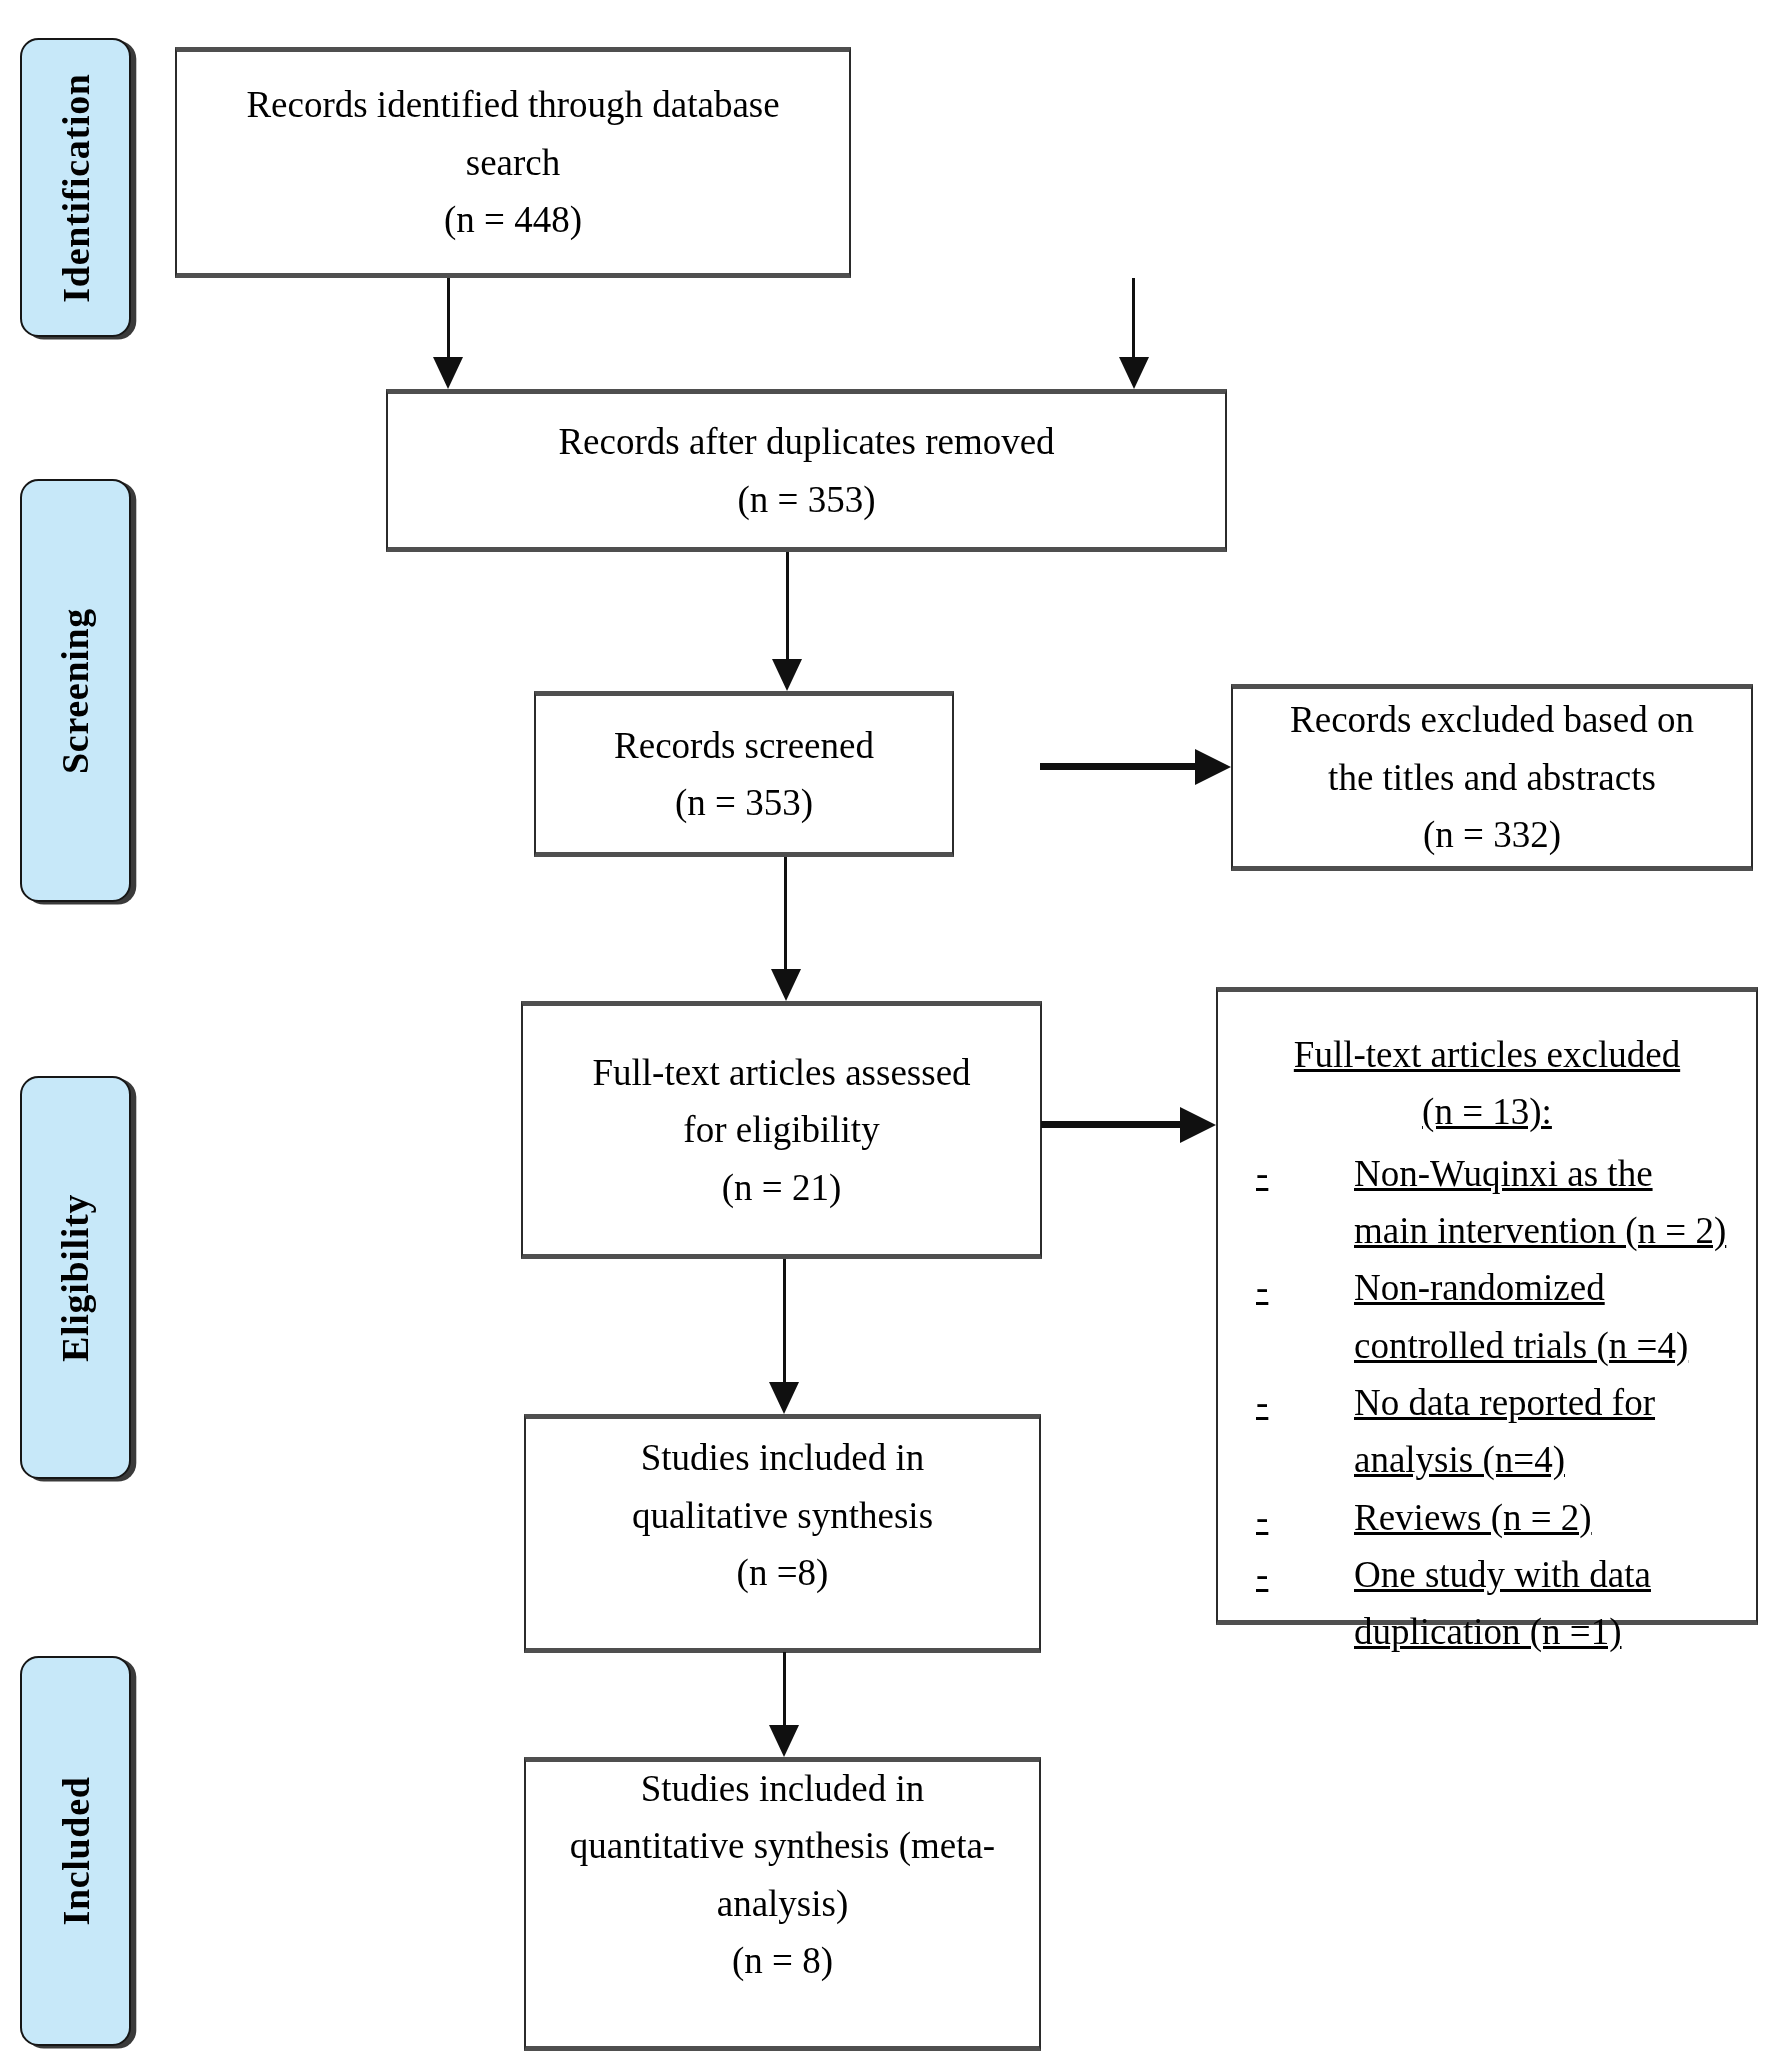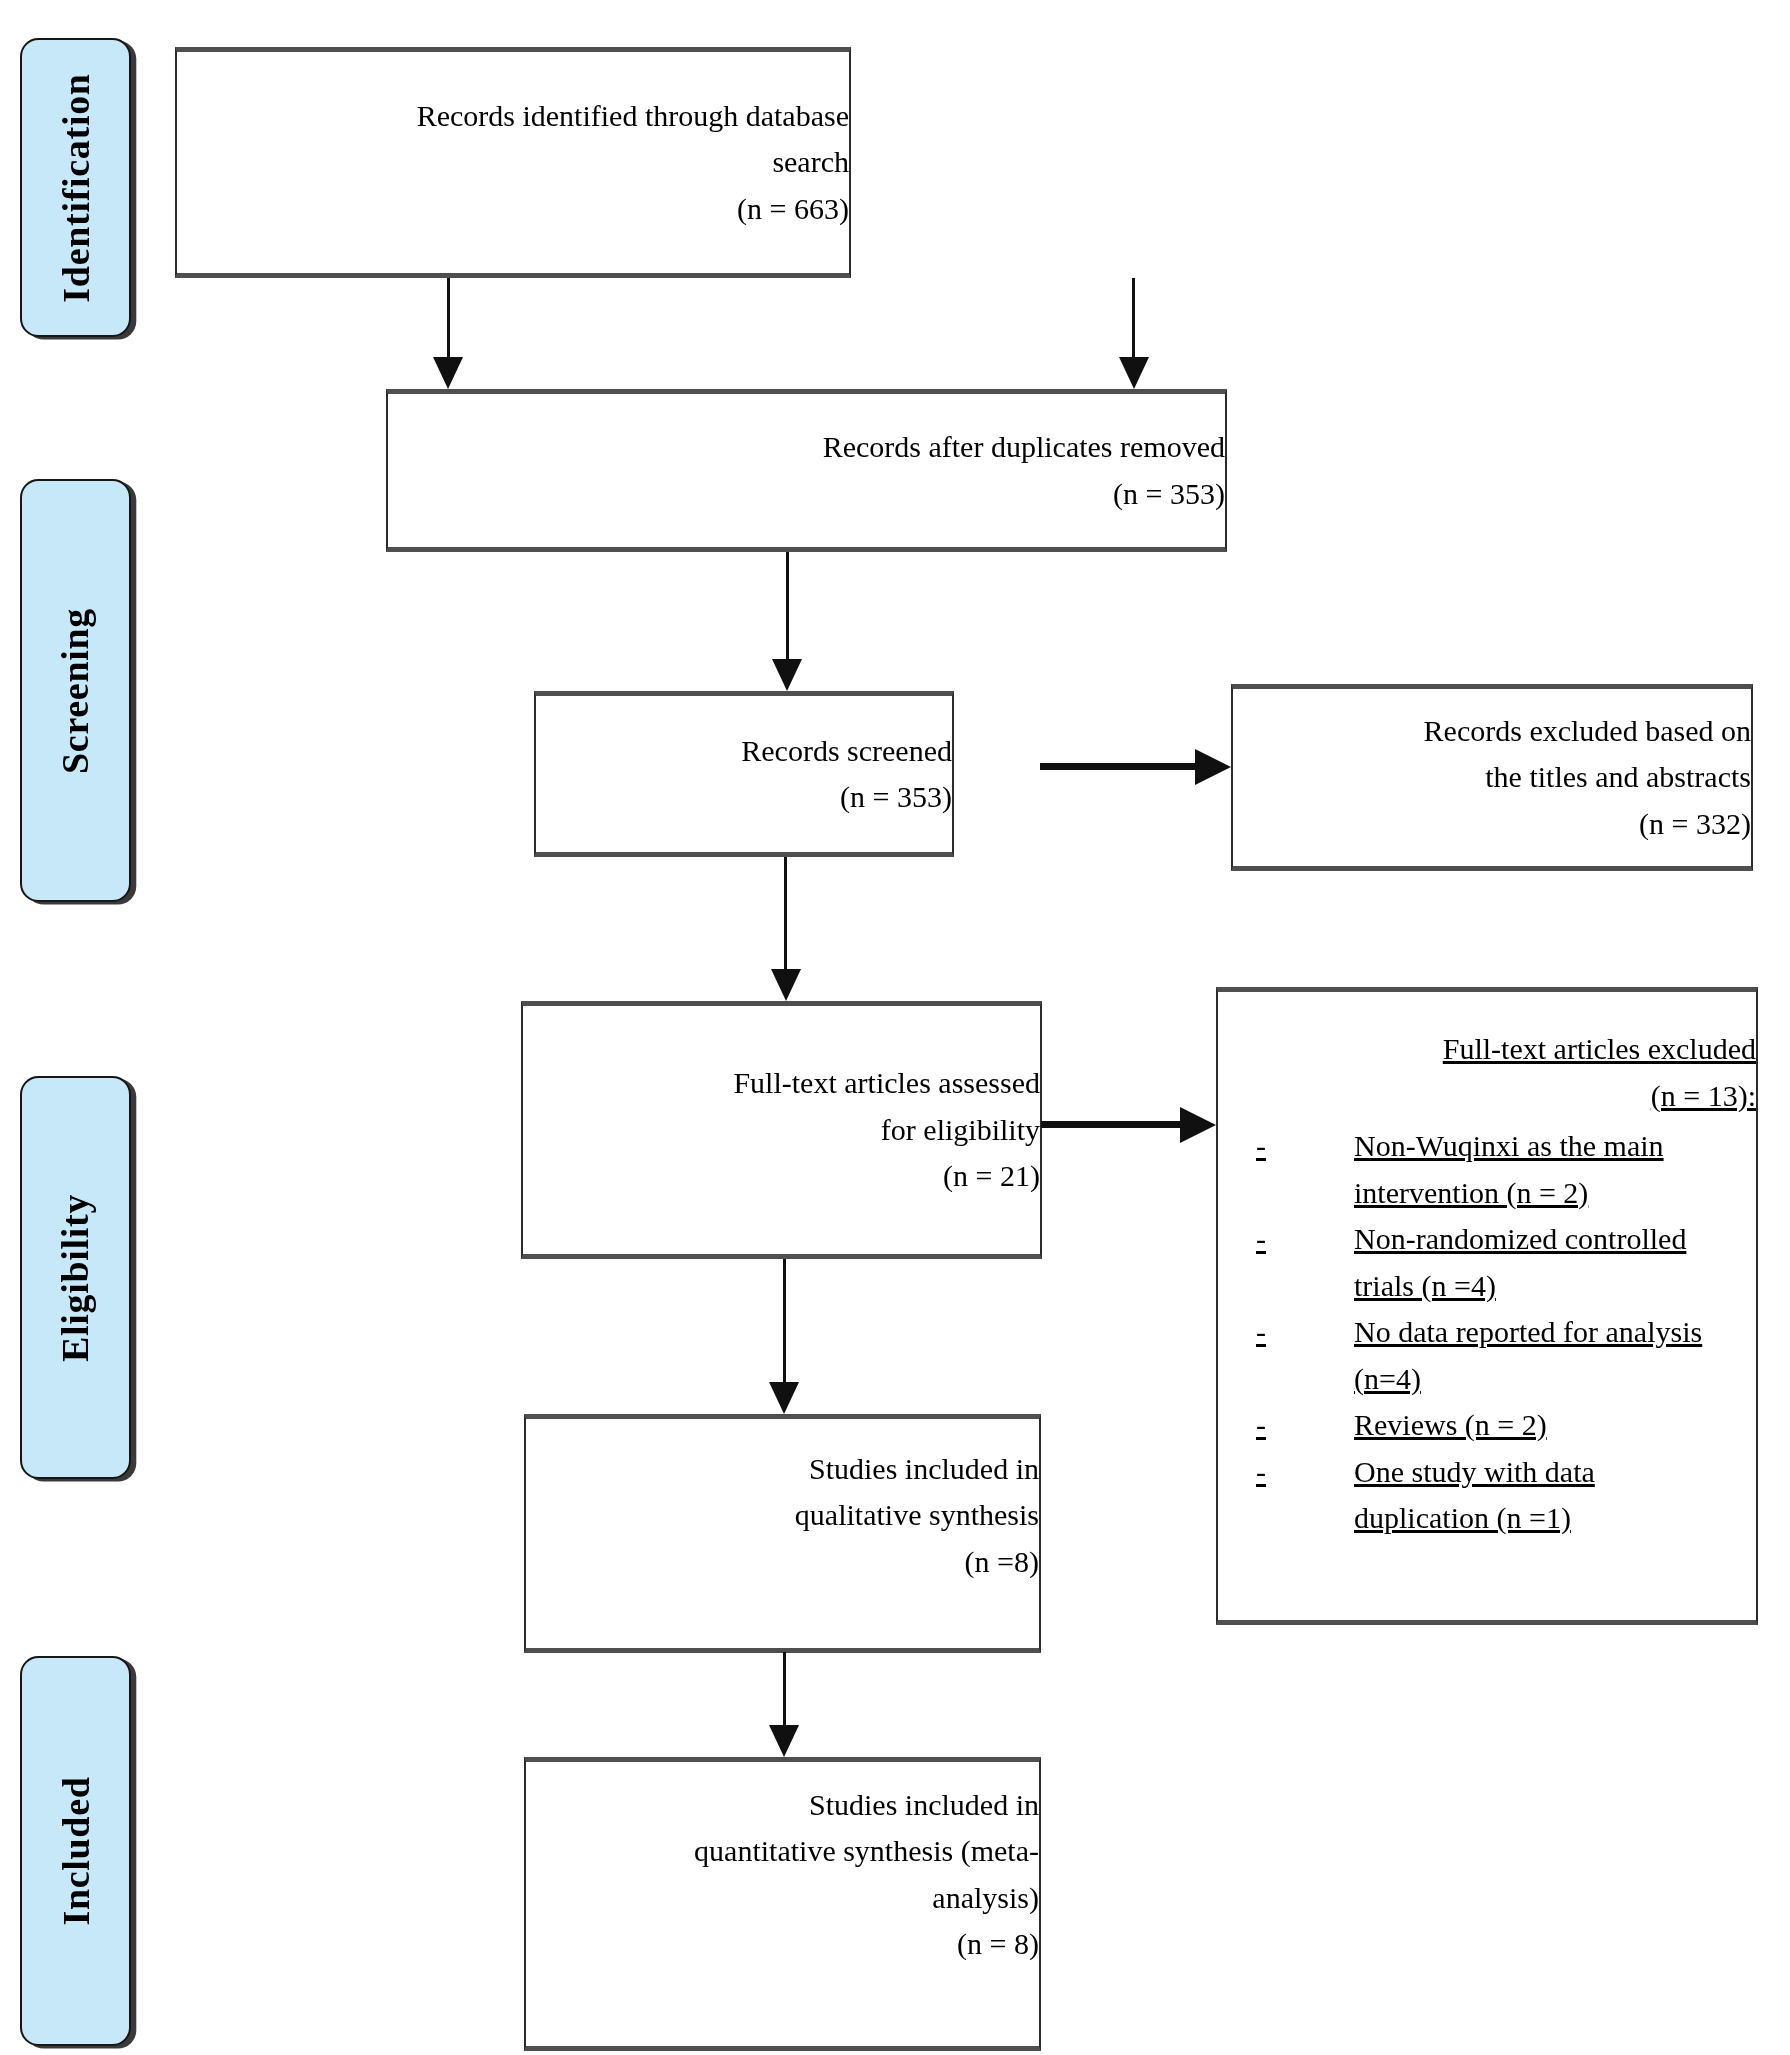--- a/index.html
+++ b/index.html
@@ -41,24 +41,24 @@
   
   .fbox {
     position: absolute;
     background: #ffffff;
     border-left: 2.6px solid #2b2b2b;
     border-right: 2.6px solid #2b2b2b;
     border-top: 5.3px solid #4f4f4f;
     border-bottom: 5.3px solid #4f4f4f;
     display: flex;
     flex-direction: column;
-    align-items: flex-end;
+    align-items: center;
     justify-content: center;
     text-align: center;
-    font-size: 30px;
+    font-size: 37px;
     line-height: 1.55;
     box-sizing: border-box;
   }
   .fbox .line { white-space: nowrap; }
 
   
   .fbox.listbox {
     justify-content: flex-start;
     padding-top: 34px;
     text-align: center;
@@ -122,21 +122,21 @@
   <div class="stage" style="top:1076px; height:399px;">
     <span class="vtext">Eligibility</span>
   </div>
   <div class="stage" style="top:1656px; height:386px;">
     <span class="vtext">Included</span>
   </div>
 
   <div class="fbox" style="left:175px; top:47px; width:676px; height:231px;">
     <div class="line">Records identified through database</div>
     <div class="line">search</div>
-    <div class="line">(n = 663)</div>
+    <div class="line">(n = 448)</div>
   </div>
 
 
   <div class="fbox" style="left:386px; top:389px; width:841px; height:163px;">
     <div class="line">Records after duplicates removed</div>
     <div class="line">(n = 353)</div>
   </div>
 
   <div class="fbox" style="left:534px; top:691px; width:420px; height:166px;">
     <div class="line">Records screened</div>

